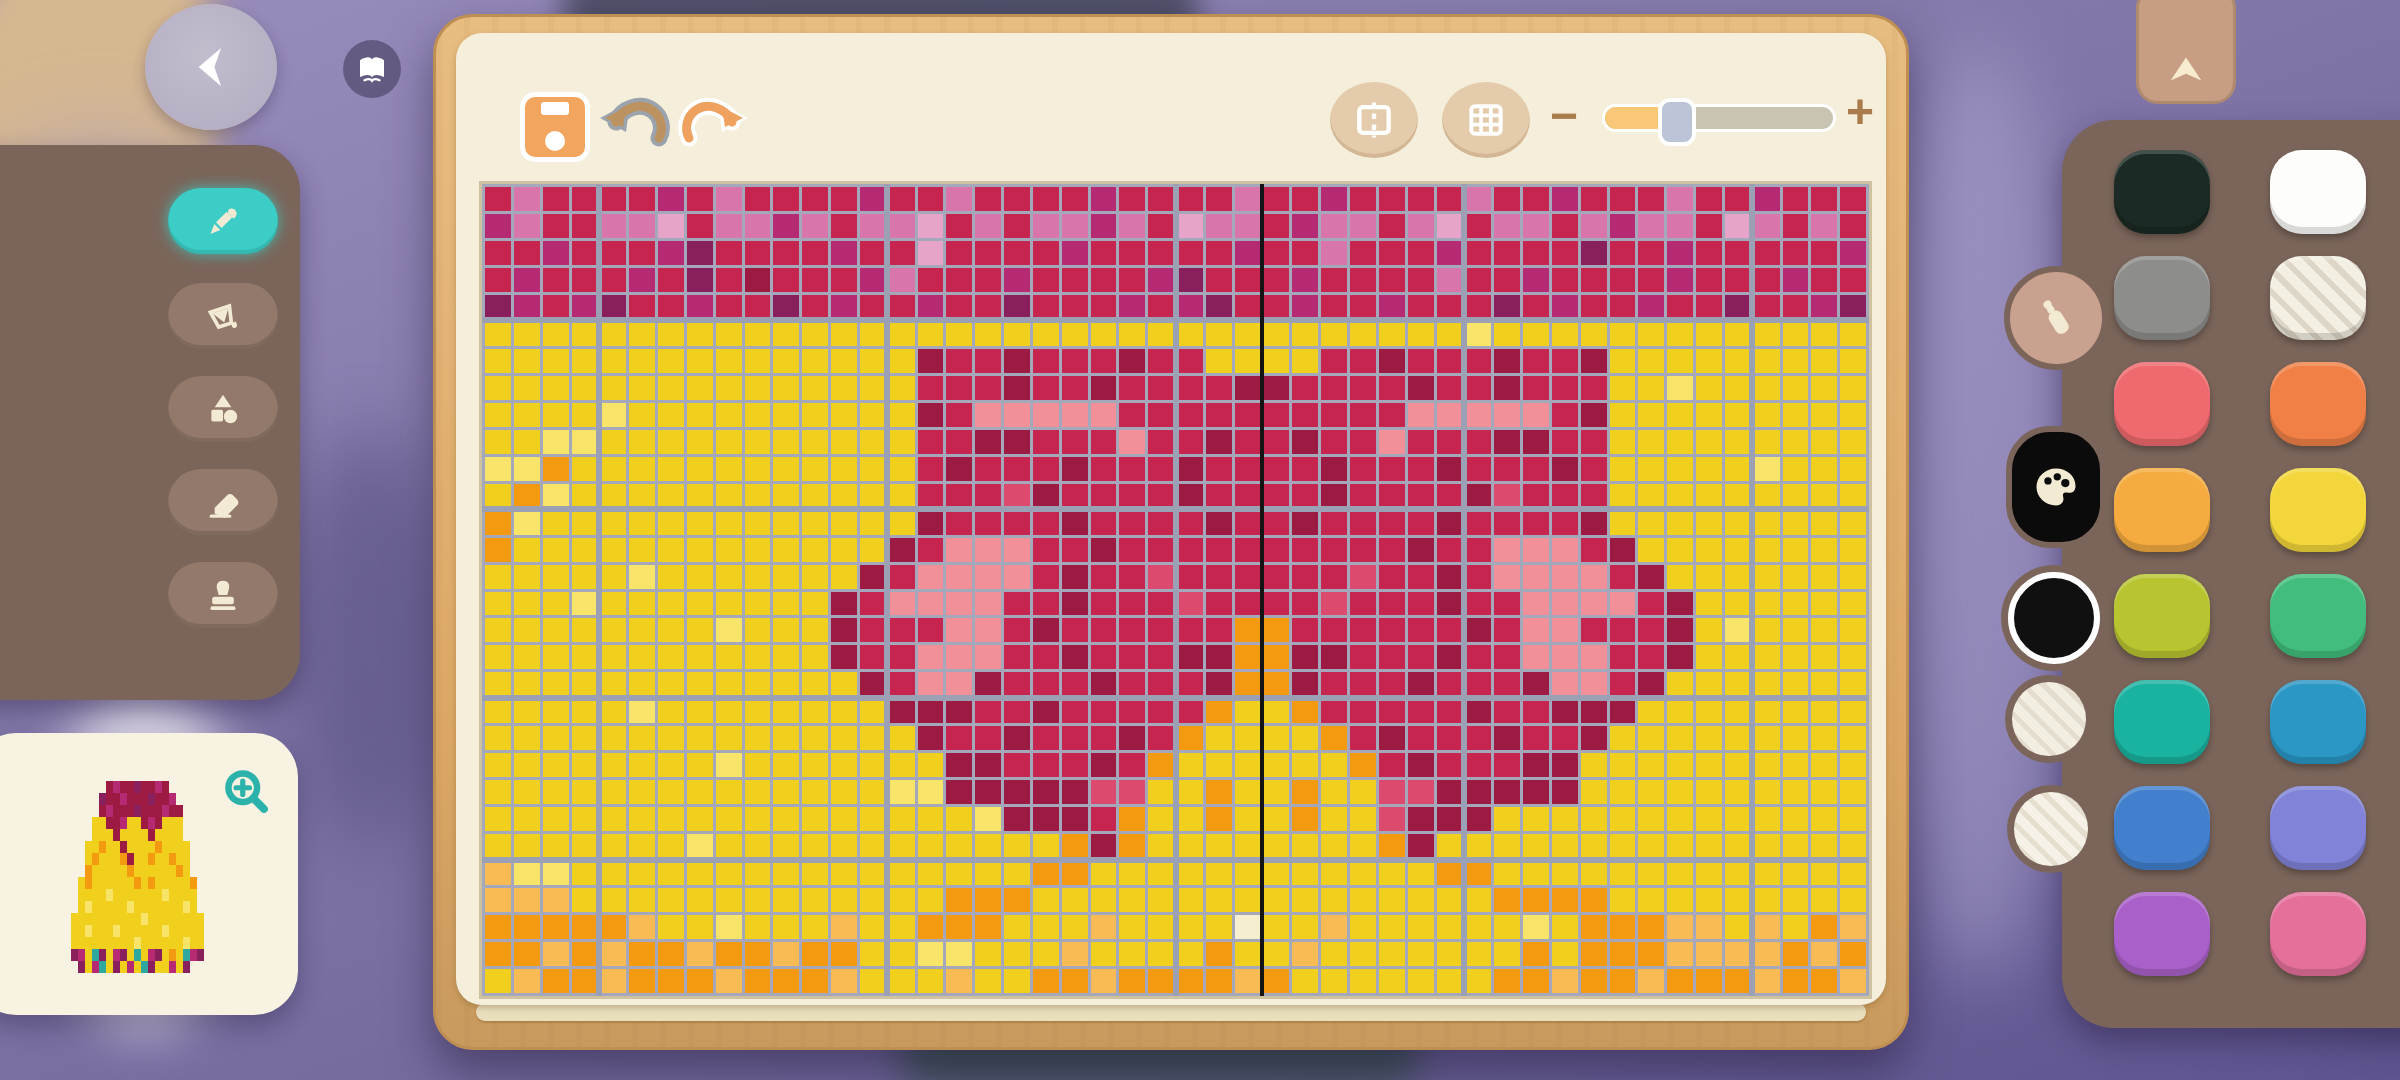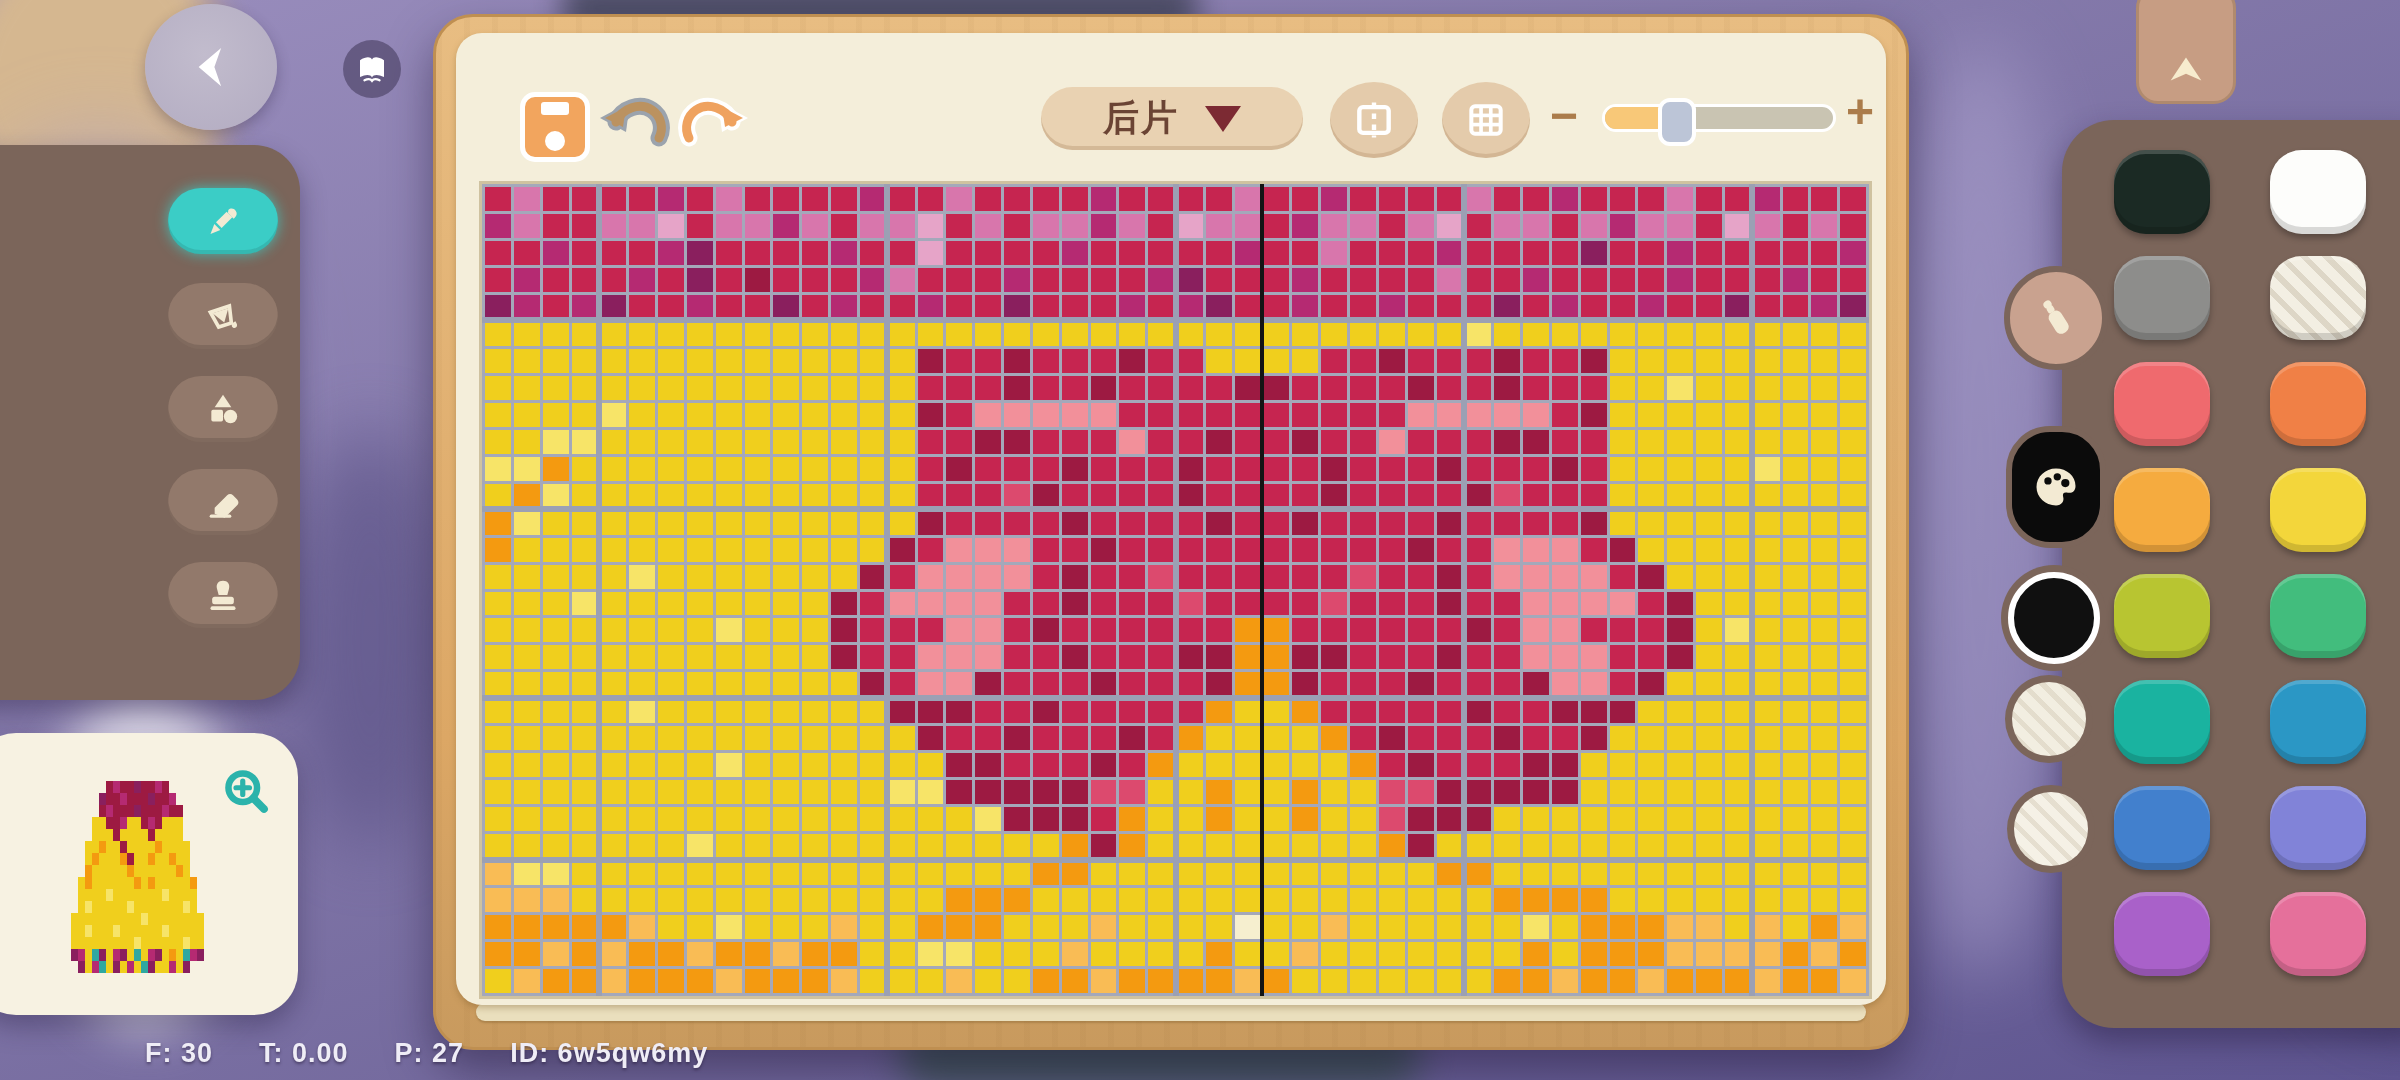--- a/index.html
+++ b/index.html
@@ -123,24 +123,20 @@
     <svg class="ico" width="72" height="64" viewBox="0 0 72 64">
       <g transform="scale(-1,1) translate(-72,0)">
         <path d="M18 30 C24 16 42 10 54 18 C63 24 66 36 61 46" fill="none" stroke="#ffffff" stroke-width="17" stroke-linecap="round"></path>
         <polygon points="2,26 32,10 28,40" fill="#ffffff"></polygon>
         <path d="M18 30 C24 16 42 10 54 18 C63 24 66 36 61 46" fill="none" stroke="#efa25f" stroke-width="9" stroke-linecap="round"></path>
         <polygon points="7,26 28,15 25,35" fill="#efa25f"></polygon>
       </g>
     </svg>
   </div>
 
-  <div class="tb-btn" id="piece-dd">
-    <span class="dd-label">后片</span>
-    <span class="caret"></span>
-  </div>
 
   <div class="tb-btn round-tb" id="mirror-btn">
     <svg class="ico" width="44" height="44" viewBox="0 0 24 24">
       <rect x="4" y="5" width="16" height="14" rx="2" fill="none" stroke="#fff" stroke-width="2.4"></rect>
       <line x1="12" y1="2.5" x2="12" y2="21.5" stroke="#fff" stroke-width="2.4" stroke-dasharray="3 3"></line>
     </svg>
   </div>
   <div class="tb-btn round-tb" id="gridtgl-btn">
     <svg class="ico" width="44" height="44" viewBox="0 0 24 24">
       <rect x="4" y="4.5" width="16" height="15" rx="2" fill="none" stroke="#fff" stroke-width="2.2"></rect>
@@ -2071,20 +2067,14 @@
     <div id="mag-btn">
       <svg class="ico" width="52" height="52" viewBox="0 0 24 24">
         <circle cx="10.5" cy="10.5" r="6.6" fill="none" stroke="#2bb3ab" stroke-width="3"></circle>
         <line x1="15.4" y1="15.4" x2="20.3" y2="20.3" stroke="#2bb3ab" stroke-width="3.6" stroke-linecap="round"></line>
         <line x1="7.4" y1="10.5" x2="13.6" y2="10.5" stroke="#2bb3ab" stroke-width="2.4" stroke-linecap="round"></line>
         <line x1="10.5" y1="7.4" x2="10.5" y2="13.6" stroke="#2bb3ab" stroke-width="2.4" stroke-linecap="round"></line>
       </svg>
     </div>
   </div>
 
-  <div id="status-bar">
-    <span>F: 30</span>
-    <span>T: 0.00</span>
-    <span>P: 27</span>
-    <span>ID: 6w5qw6my</span>
-  </div>
 
 </div>
 
 </body></html>

